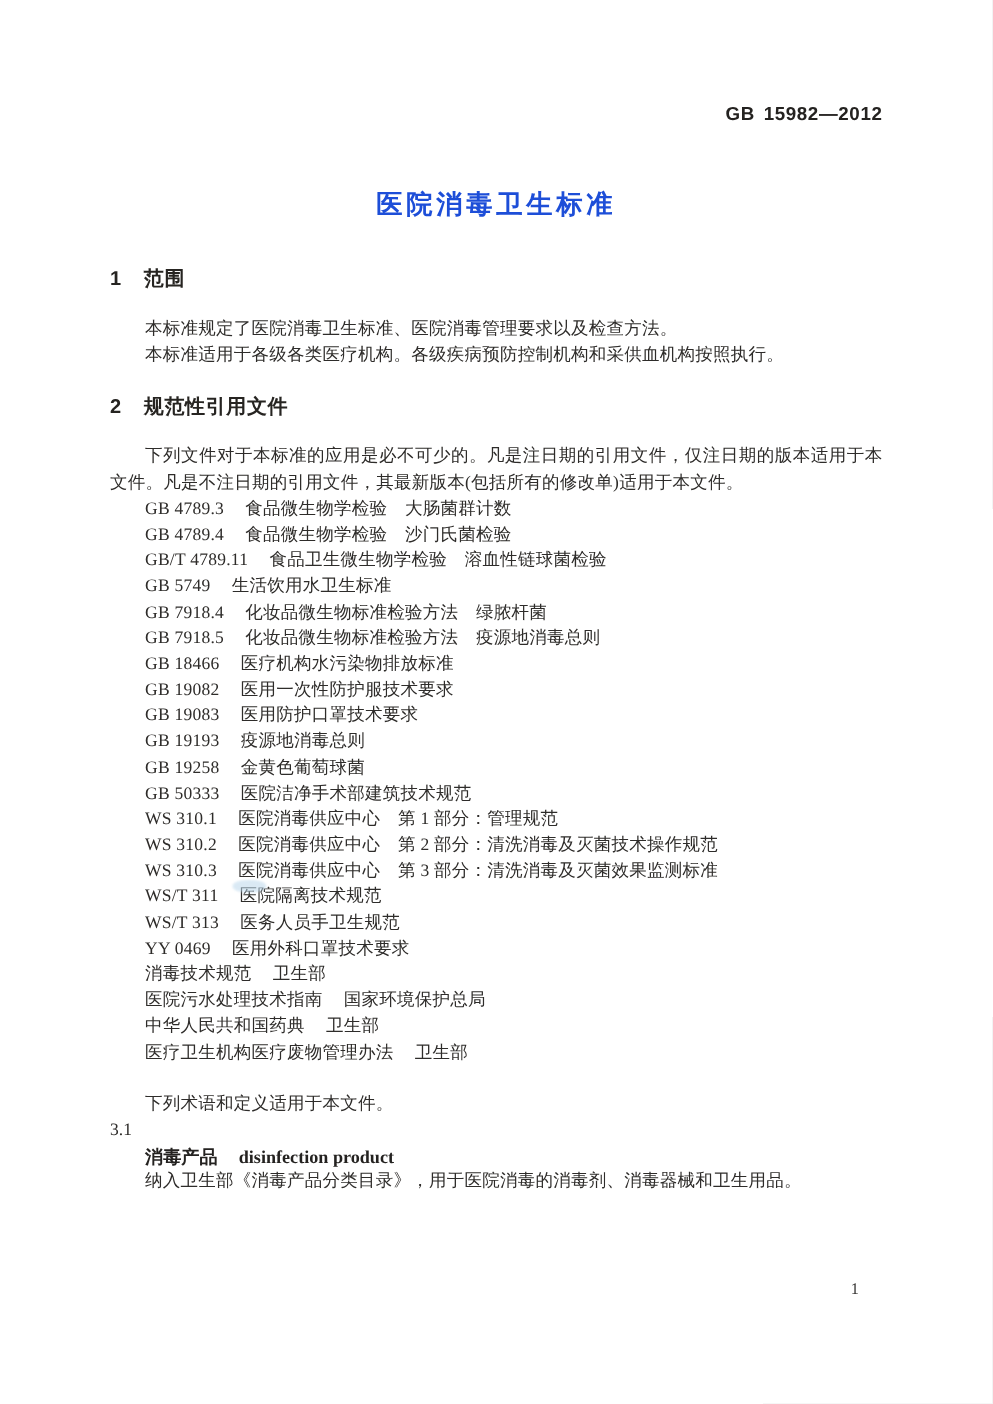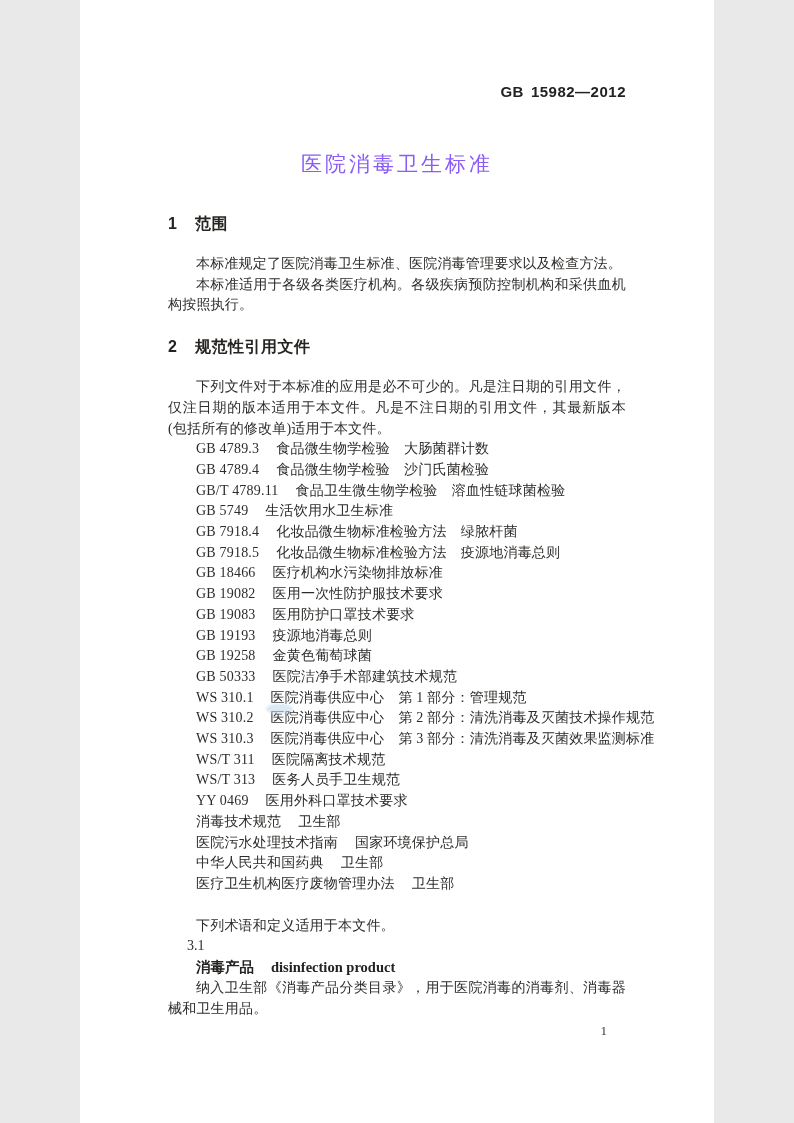--- a/index.html
+++ b/index.html
@@ -1,18 +1,18 @@
 <!DOCTYPE html>
 <html lang="zh"><head>
 <meta charset="utf-8">
 <style>
   html,body { margin:0; padding:0; background:#e9e9e9; }
   .page {
     position:relative;
-    width:634px; height:1123px;
+    width:794px; height:1123px;
     margin:0 auto;
     background:#ffffff;
     color:#2e2c2a;
     font-family:"Liberation Serif","DejaVu Serif",serif;
     overflow:hidden;
   }
   .content { padding:84px 88px 0 88px; }
 
   .doc-code {
     text-align:right;
@@ -21,24 +21,24 @@
     color:#242220;
     letter-spacing:0.5px;
   }
   .doc-code .prefix { font-weight:bold; margin-right:7px; }
   .doc-code .number { font-weight:600; }
 
   .doc-title {
     margin-top:51px;
     text-align:center;
     font-family:"Liberation Sans","DejaVu Sans",sans-serif;
-    font-weight:normal;
+    font-weight:bold;
     font-size:21px; line-height:26px;
     letter-spacing:3px;
-    color:#8b5cf6;
+    color:#1d4ed8;
   }
 
   .sec-heading {
     font-family:"Liberation Sans","DejaVu Sans",sans-serif;
     font-weight:bold;
     font-size:16px; line-height:18px;
     color:#262421;
     letter-spacing:0.5px;
   }
   .sec-heading .sec-num { display:inline-block; min-width:27px; }
@@ -60,21 +60,21 @@
     display:flex;
     column-gap:17px;
     padding-left:28px;
     font-size:14px; line-height:20.7px;
     letter-spacing:0.2px;
     white-space:pre;
     align-items:center;
   }
 
   .term-num {
-    font-size:14px; line-height:20.7px;margin-left:19px;
+    font-size:14px; line-height:20.7px;
   }
   .term-name {
     padding-left:28px;
     font-size:14.5px; line-height:20.7px;
     font-weight:bold;
     color:#242220;
   }
   .term-name .zh { font-family:"Liberation Sans","DejaVu Sans",sans-serif; }
   .term-name .en { font-family:"Liberation Serif","DejaVu Serif",serif; margin-left:17px; }
 

